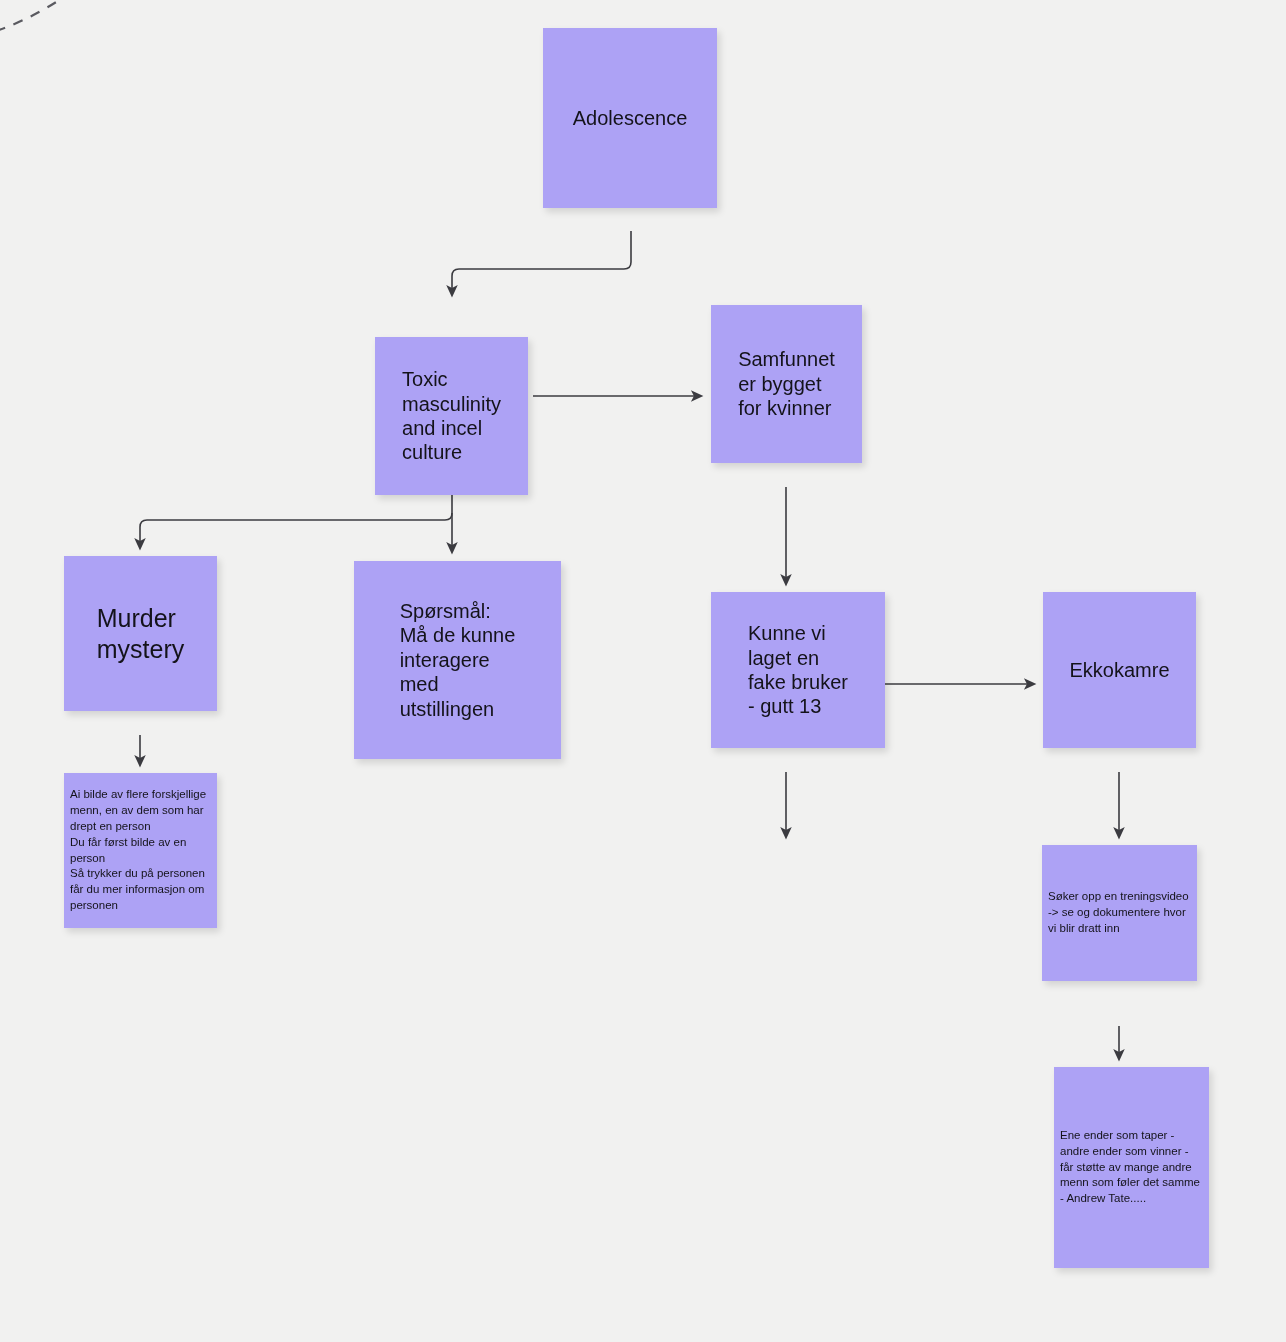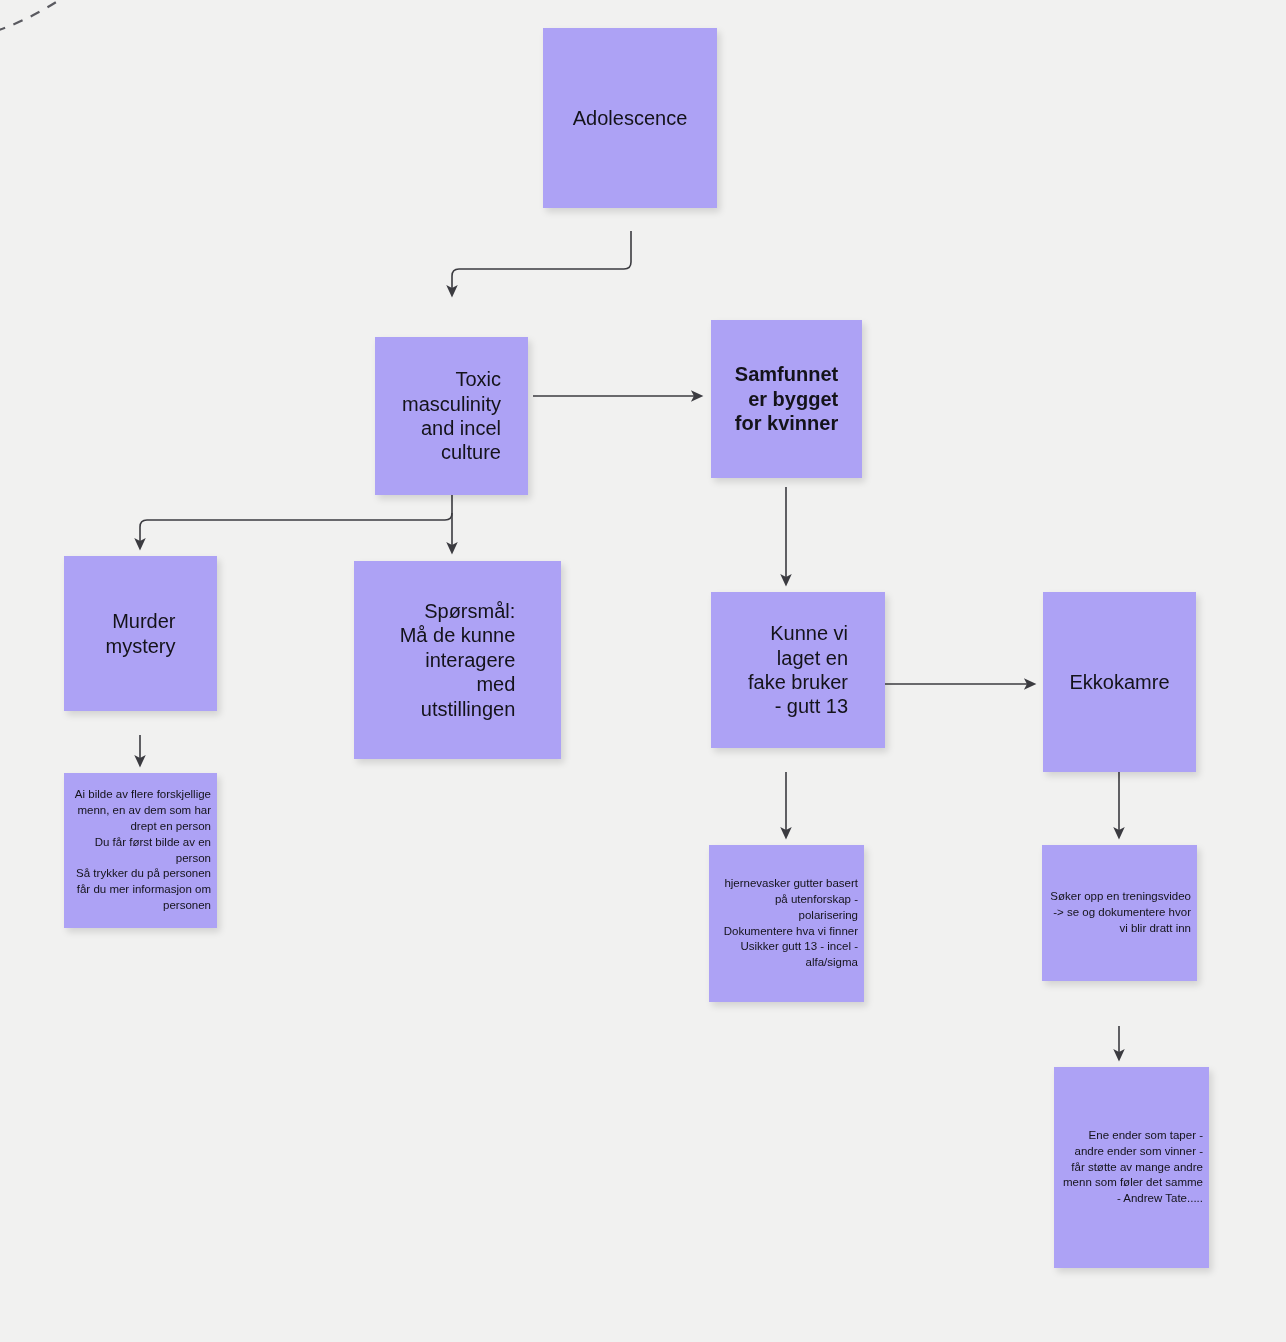--- a/index.html
+++ b/index.html
@@ -30,29 +30,29 @@
     height: 1342px;
     pointer-events: none;
   }
   .note {
     position: absolute;
     background: #ada2f5;
     box-shadow: 3px 4px 7px rgba(0,0,0,0.13);
     display: flex;
     align-items: center;
     justify-content: center;
-    text-align: right;
+    text-align: left;
     color: #14131a;
     box-sizing: border-box;
     line-height: 1.22;
     padding: 4px 6px;
     white-space: pre-line;
   }
   .note.sz-lg   { font-size: 20px; }
-  .note.sz-xl   { font-size: 20px; }
+  .note.sz-xl   { font-size: 25px; }
   .note.sz-sm   { font-size: 11.5px; line-height: 1.38; }
   .corner-deco {
     position: absolute;
     left: -60px;
     top: -46px;
     width: 240px;
     height: 120px;
     pointer-events: none;
   }
 </style>
@@ -115,37 +115,34 @@
     <g>
       <path d="M 1119 1026 L 1119 1055" fill="none" stroke="#3b3b40" stroke-width="1.6" marker-end="url(#ah)"></path>
     </g>
   </svg>
 
   <div class="note sz-lg" style="left:543px; top:28px; width:174px; height:180px;">Adolescence</div>
   <div class="note sz-lg" style="left:375px; top:305px; width:153px; height:158px;margin-top:32px;">Toxic
 masculinity
 and incel
 culture</div>
-  <div class="note sz-lg" style="left:711px; top:320px; width:151px; height:158px;font-weight:bold;">Samfunnet
+  <div class="note sz-lg" style="left:711px; top:305px; width:151px; height:158px;">Samfunnet
 er bygget
 for kvinner</div>
   <div class="note sz-xl" style="left:64px; top:556px; width:153px; height:155px;">Murder
 mystery</div>
   <div class="note sz-lg" style="left:354px; top:561px; width:207px; height:198px;">Spørsmål:
 Må de kunne
 interagere
 med
 utstillingen</div>
   <div class="note sz-lg" style="left:711px; top:592px; width:174px; height:156px;">Kunne vi
 laget en
 fake bruker
 - gutt 13</div>
-  <div class="note sz-lg" style="left:1043px; top:592px; width:153px; height:180px;">Ekkokamre</div>
+  <div class="note sz-lg" style="left:1043px; top:592px; width:153px; height:156px;">Ekkokamre</div>
   <div class="note sz-sm" style="left:64px; top:773px; width:153px; height:155px;">Ai bilde av flere forskjellige menn, en av dem som har drept en person
 Du får først bilde av en person
 Så trykker du på personen får du mer informasjon om personen</div>
-  <div class="note sz-sm" style="left:709px; top:845px; width:155px; height:157px;">hjernevasker gutter basert på utenforskap - polarisering
-Dokumentere hva vi finner
-Usikker gutt 13 - incel - alfa/sigma</div>
   <div class="note sz-sm" style="left:1042px; top:845px; width:155px; height:136px;">Søker opp en treningsvideo -&gt; se og dokumentere hvor vi blir dratt inn</div>
   <div class="note sz-sm" style="left:1054px; top:1067px; width:155px; height:201px;">Ene ender som taper - andre ender som vinner - får støtte av mange andre menn som føler det samme - Andrew Tate.....</div>
 
 </div>
 
 </body></html>

